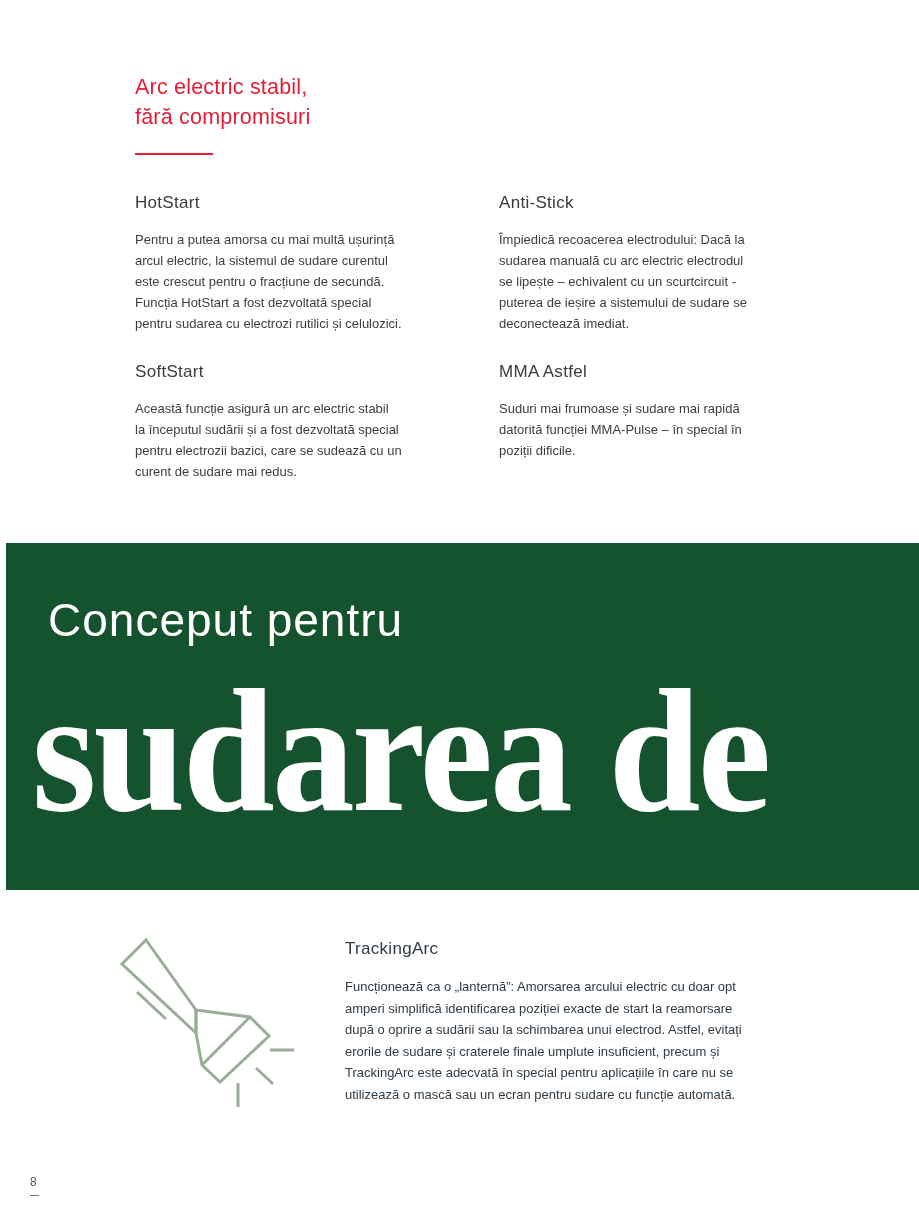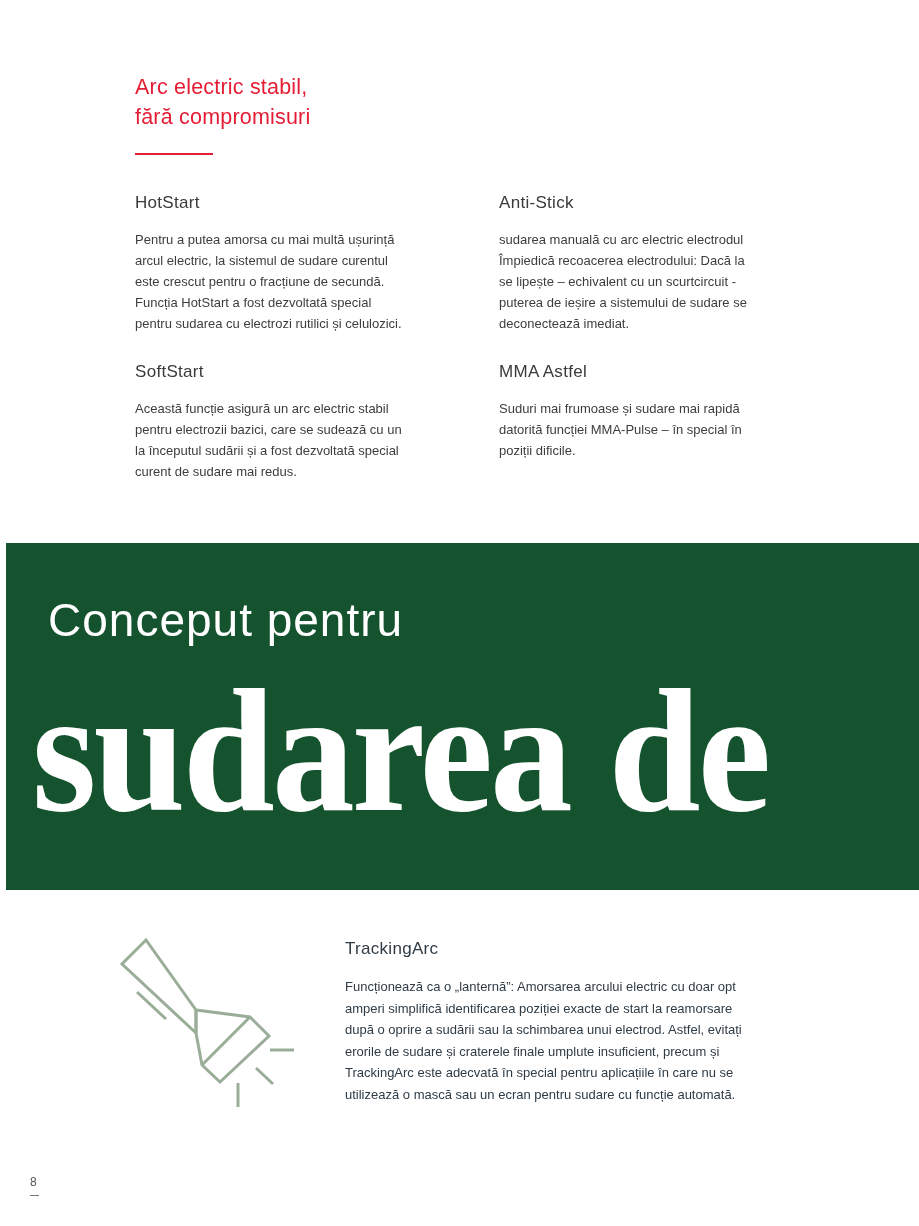--- a/index.html
+++ b/index.html
@@ -148,34 +148,34 @@
     <span>arcul electric, la sistemul de sudare curentul</span>
     <span>este crescut pentru o fracțiune de secundă.</span>
     <span>Funcția HotStart a fost dezvoltată special</span>
     <span>pentru sudarea cu electrozi rutilici și celulozici.</span>
   </p>
 </div>
 
 <div class="feature" style="left:499px; top:192px;">
   <h3>Anti-Stick</h3>
   <p>
+    <span>Împiedică recoacerea electrodului: Dacă la</span>
     <span>sudarea manuală cu arc electric electrodul</span>
-    <span>Împiedică recoacerea electrodului: Dacă la</span>
     <span>se lipește – echivalent cu un scurtcircuit -</span>
     <span>puterea de ieșire a sistemului de sudare se</span>
     <span>deconectează imediat.</span>
   </p>
 </div>
 
 <div class="feature" style="left:135px; top:361px;">
   <h3>SoftStart</h3>
   <p>
     <span>Această funcție asigură un arc electric stabil</span>
+    <span>la începutul sudării și a fost dezvoltată special</span>
     <span>pentru electrozii bazici, care se sudează cu un</span>
-    <span>la începutul sudării și a fost dezvoltată special</span>
     <span>curent de sudare mai redus.</span>
   </p>
 </div>
 
 <div class="feature" style="left:499px; top:361px;">
   <h3>MMA Astfel</h3>
   <p>
     <span>Suduri mai frumoase și sudare mai rapidă</span>
     <span>datorită funcției MMA-Pulse – în special în</span>
     <span>poziții dificile.</span>

